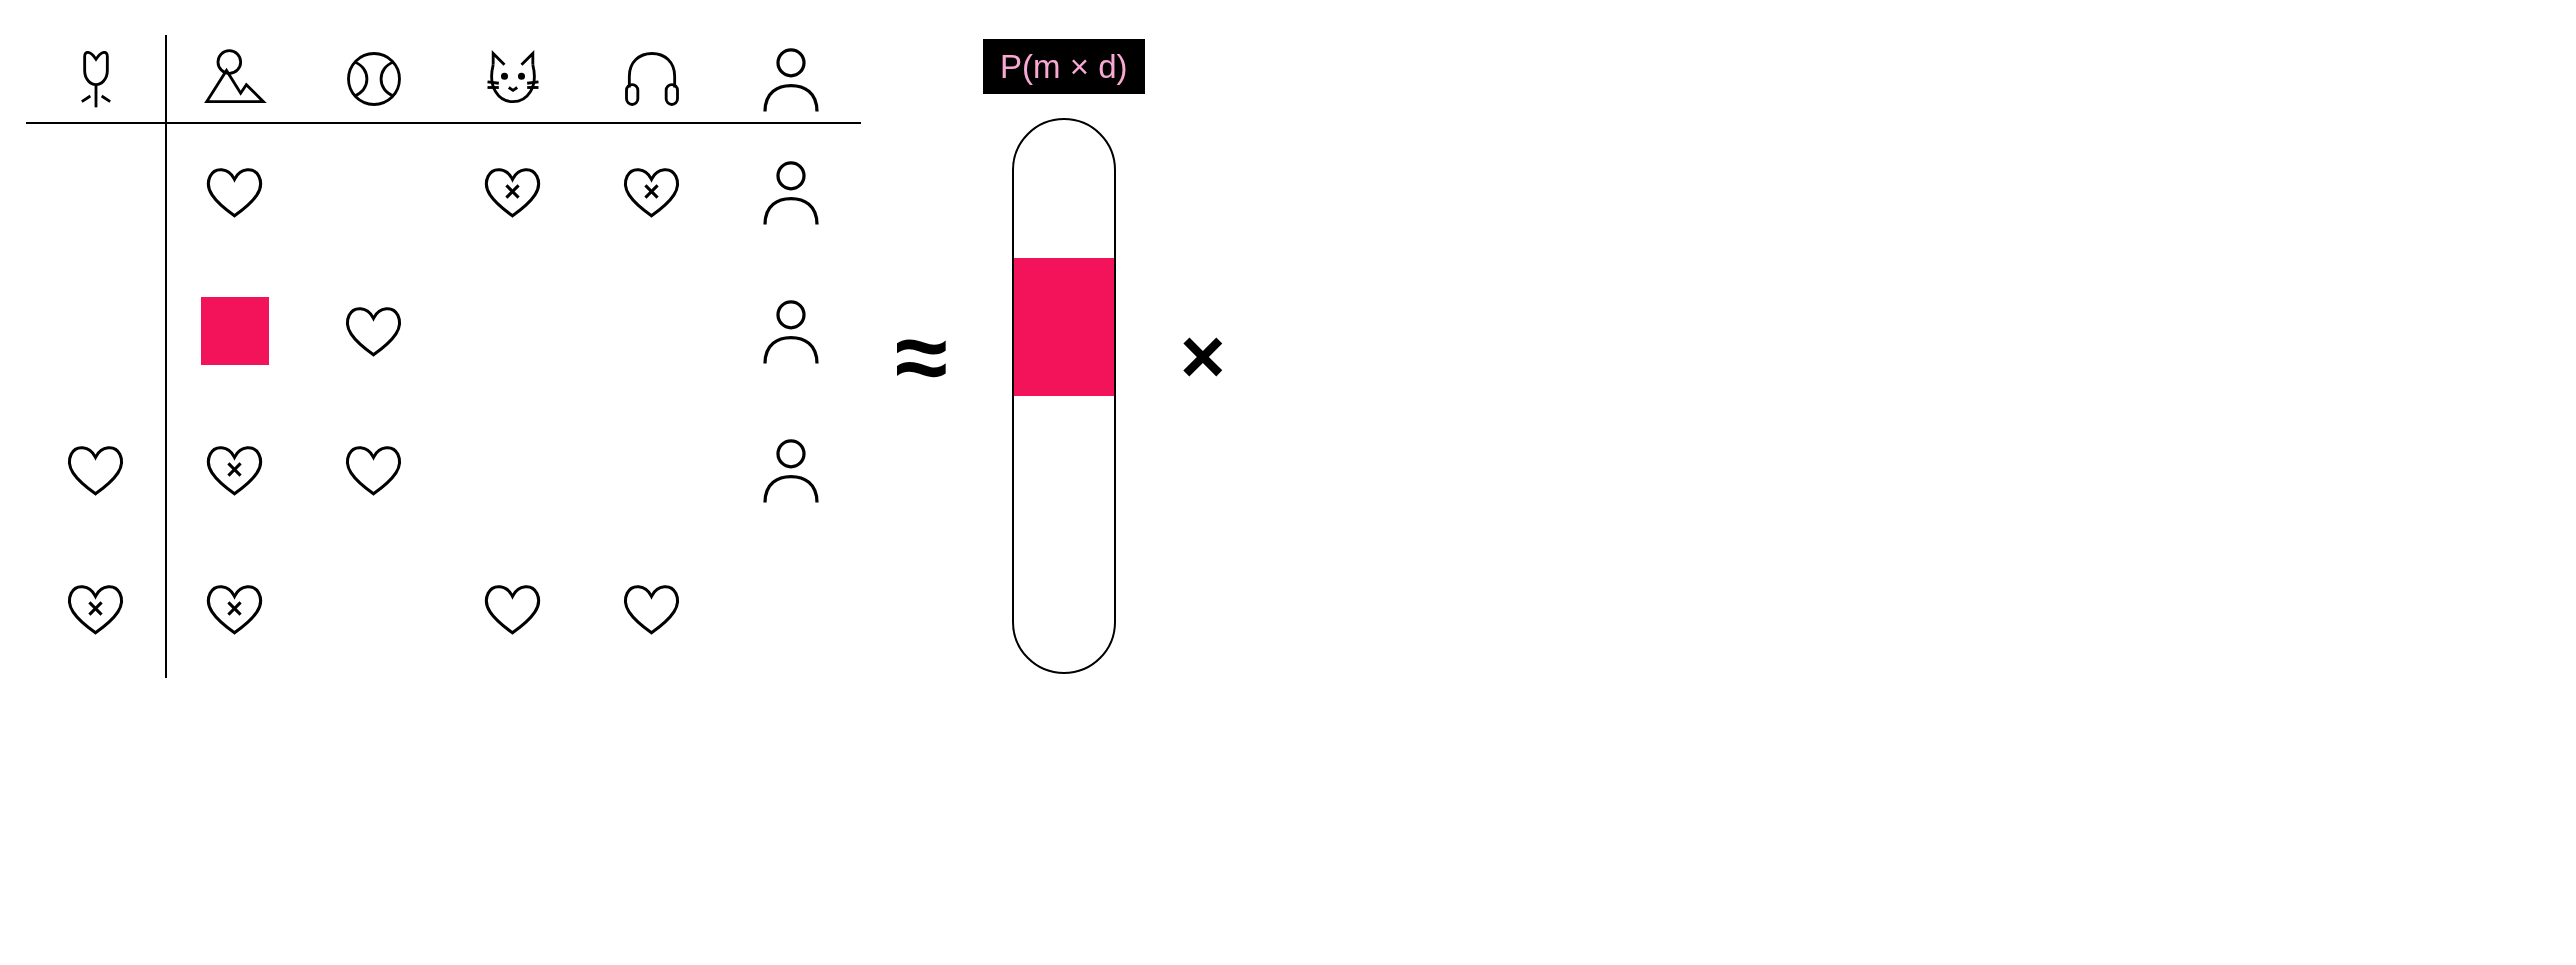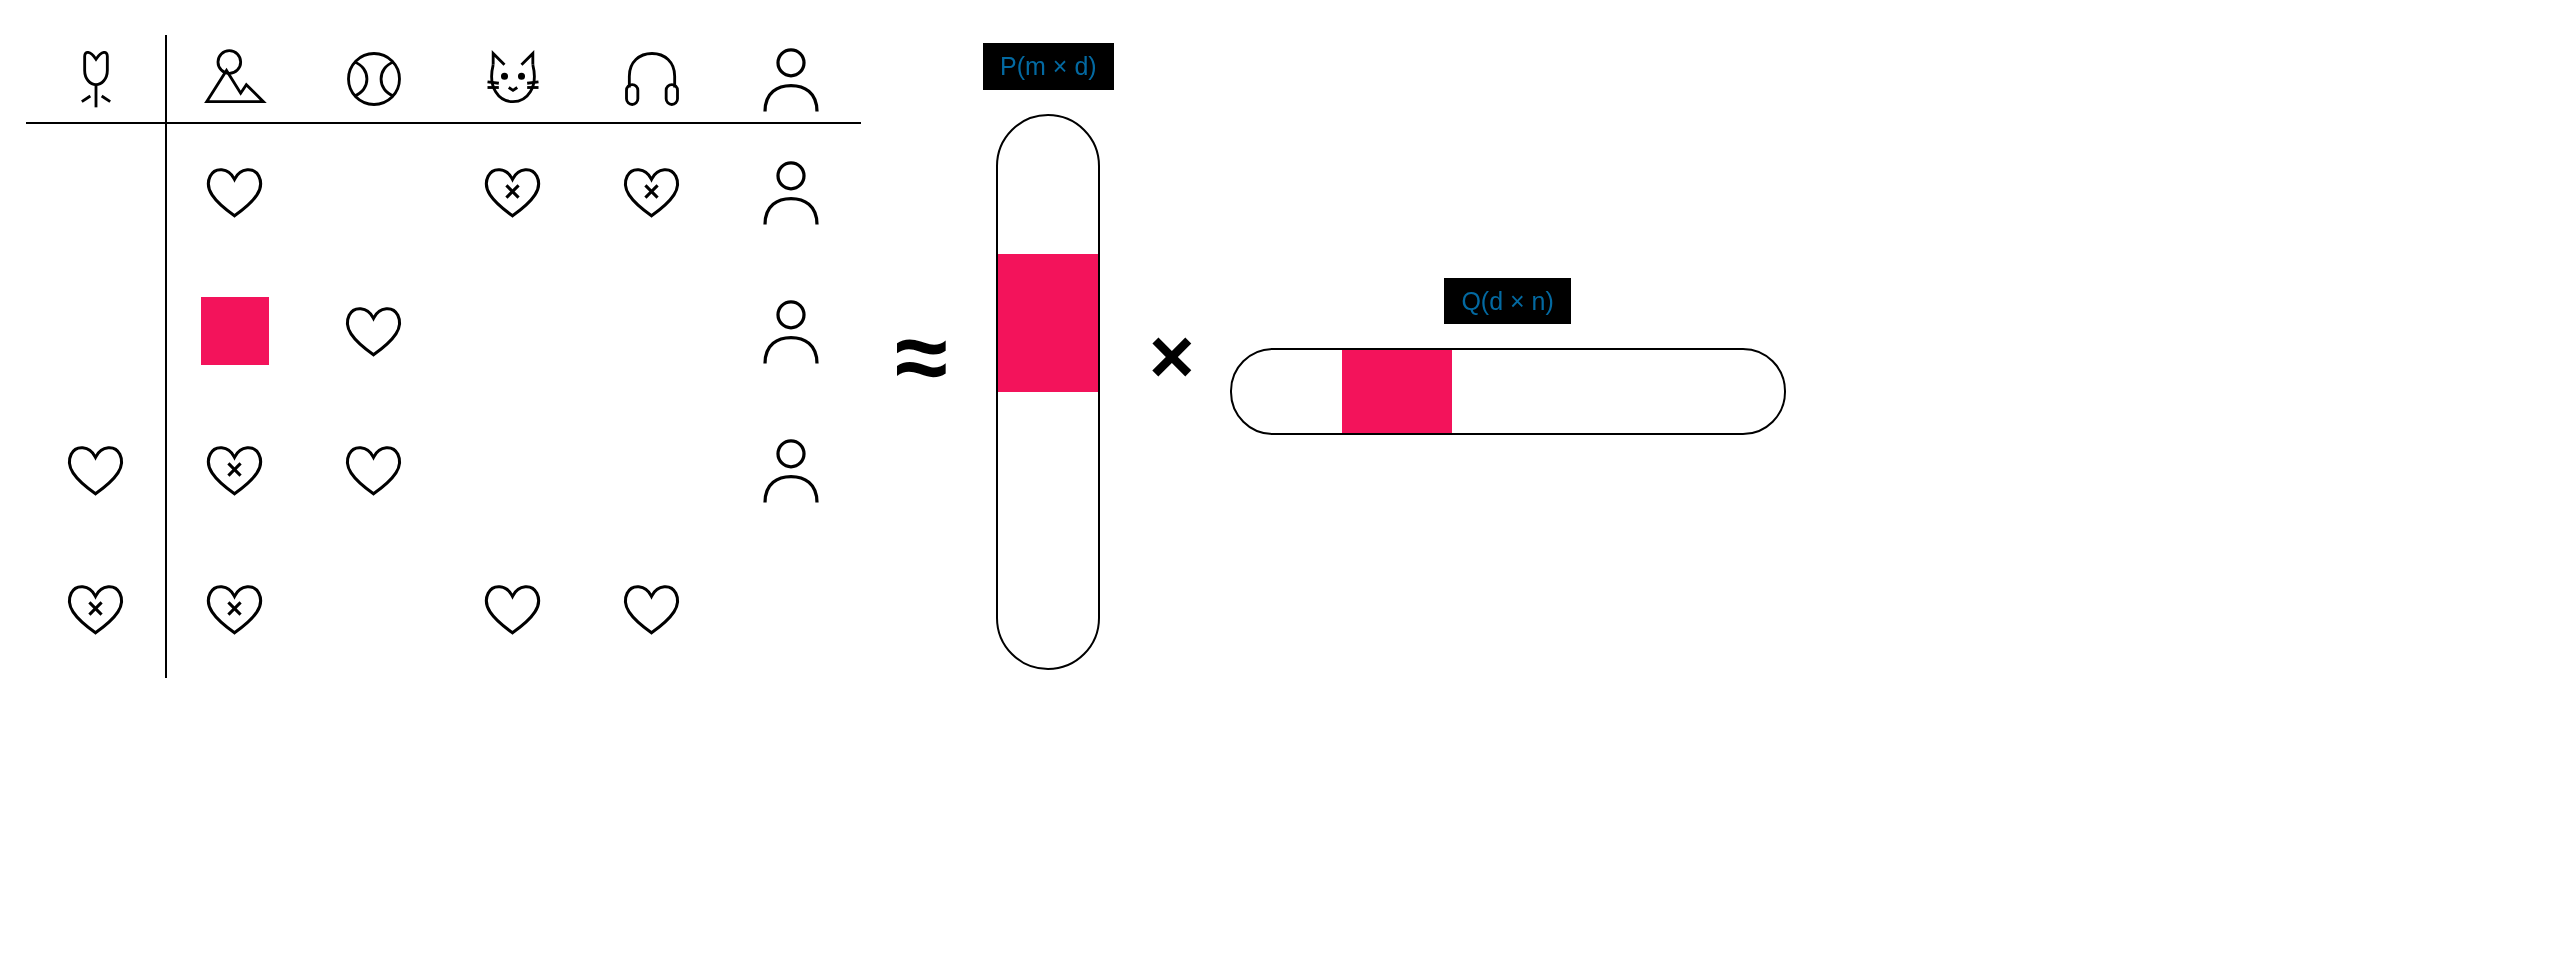--- a/index.html
+++ b/index.html
@@ -41,23 +41,23 @@
   .divider-v {
     position: absolute;
     left: 139px;
     top: 0;
     width: 1.7px;
     height: 643px;
     background: #000;
   }
   .badge {
     background: #000;
-    color: #0369a1;
+    color: #f9a8d4;
     padding: 8.7px 17.4px;
-    font-size: 25px;
+    font-size: 33px;
     display: inline-block;
   }
   .approx {
     font-size: 96px;
     font-weight: 700;
   }
   .times {
     font-size: 78px;
     font-weight: 700;
   }
@@ -265,21 +265,15 @@
 
   <div class="p-col">
     <span class="badge">P(m × d)</span>
     <div class="pill-v">
       <div class="hl" style="top: 25%; height: 25%;"></div>
     </div>
   </div>
 
   <div class="times">×</div>
 
-  <div class="q-col">
-    <span class="badge">Q(d × n)</span>
-    <div class="pill-h">
-      <div class="hl" style="left: 20%; width: 20%;"></div>
-    </div>
-  </div>
 
 </div>
 
 
 </body></html>

